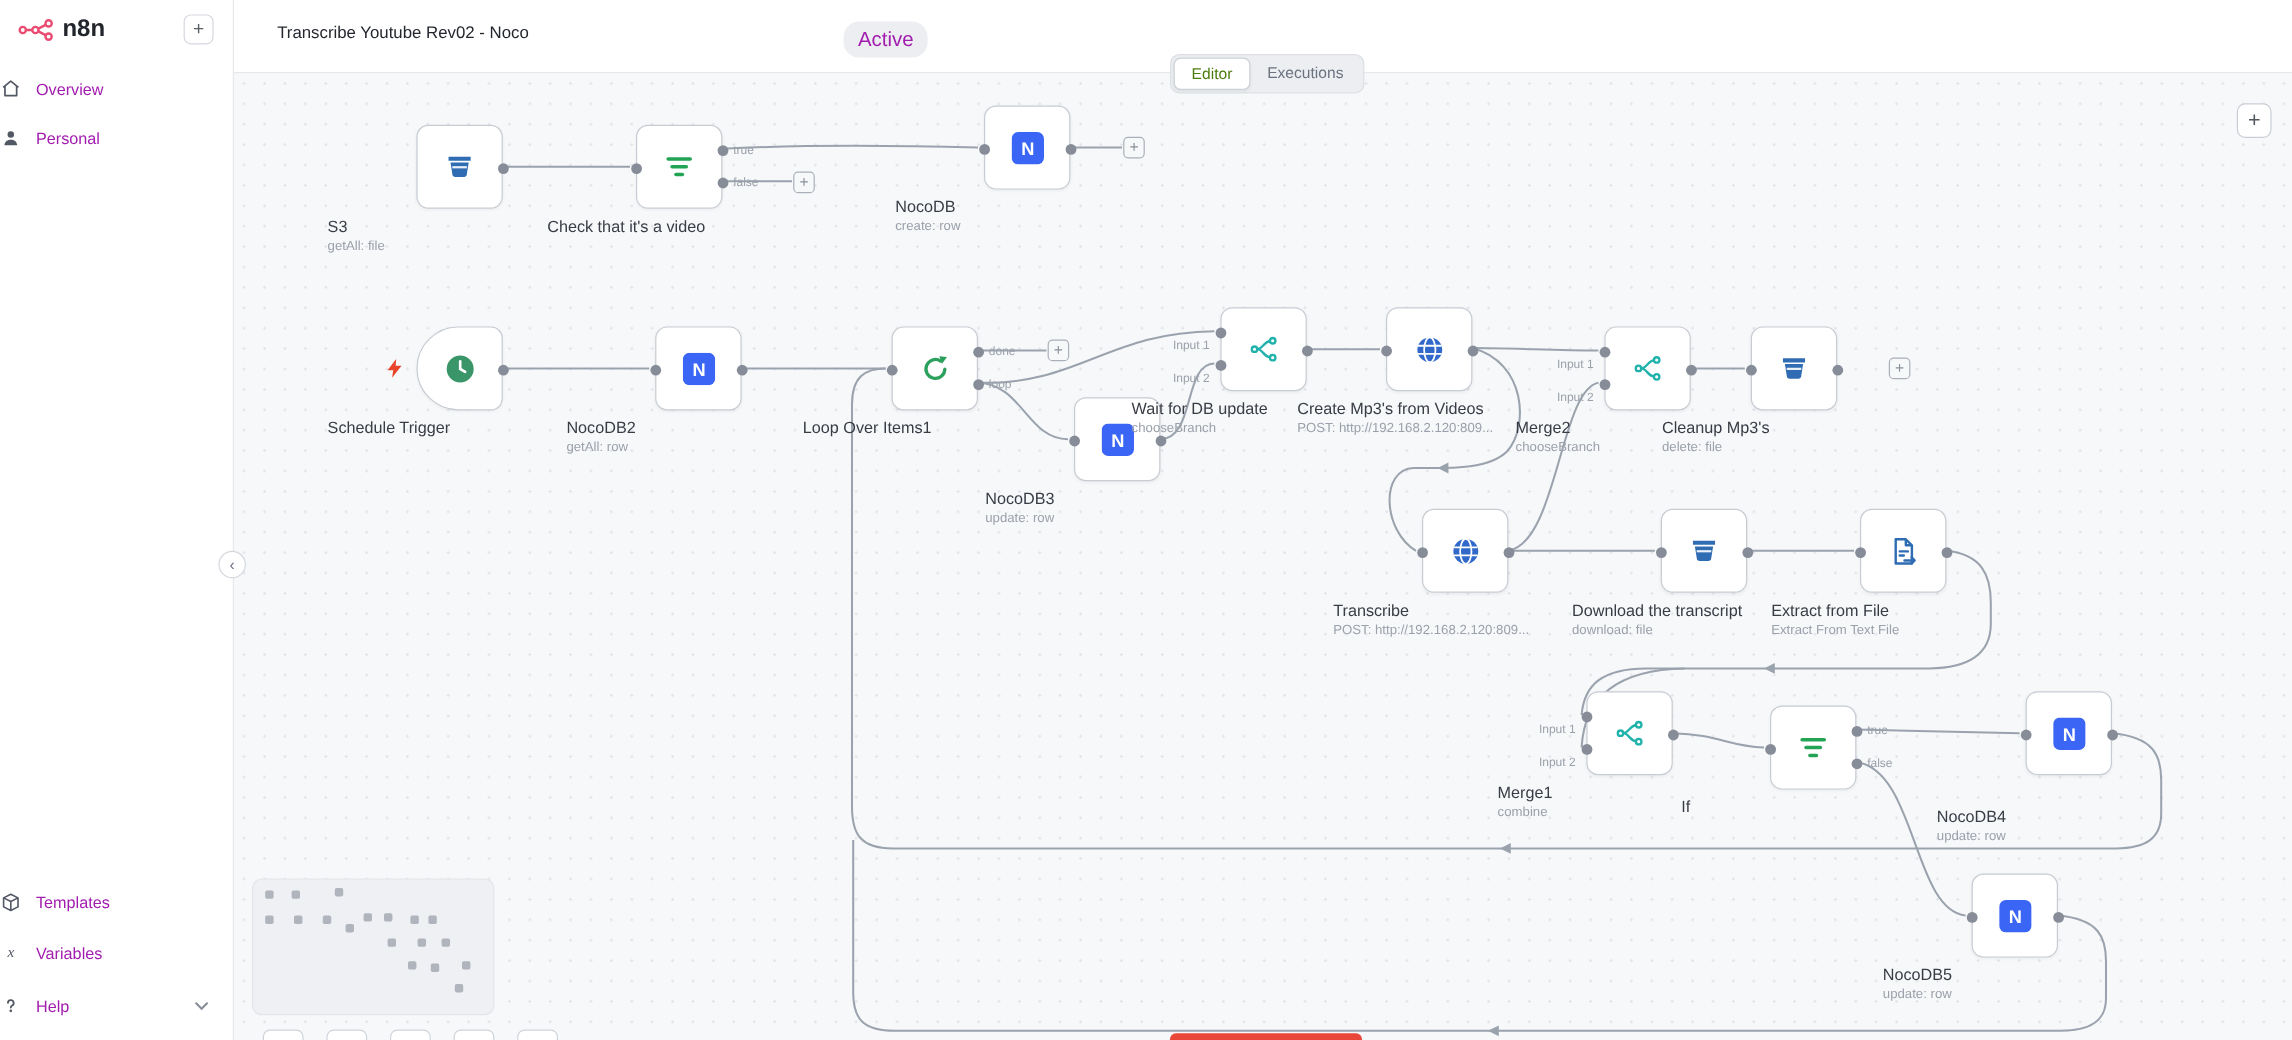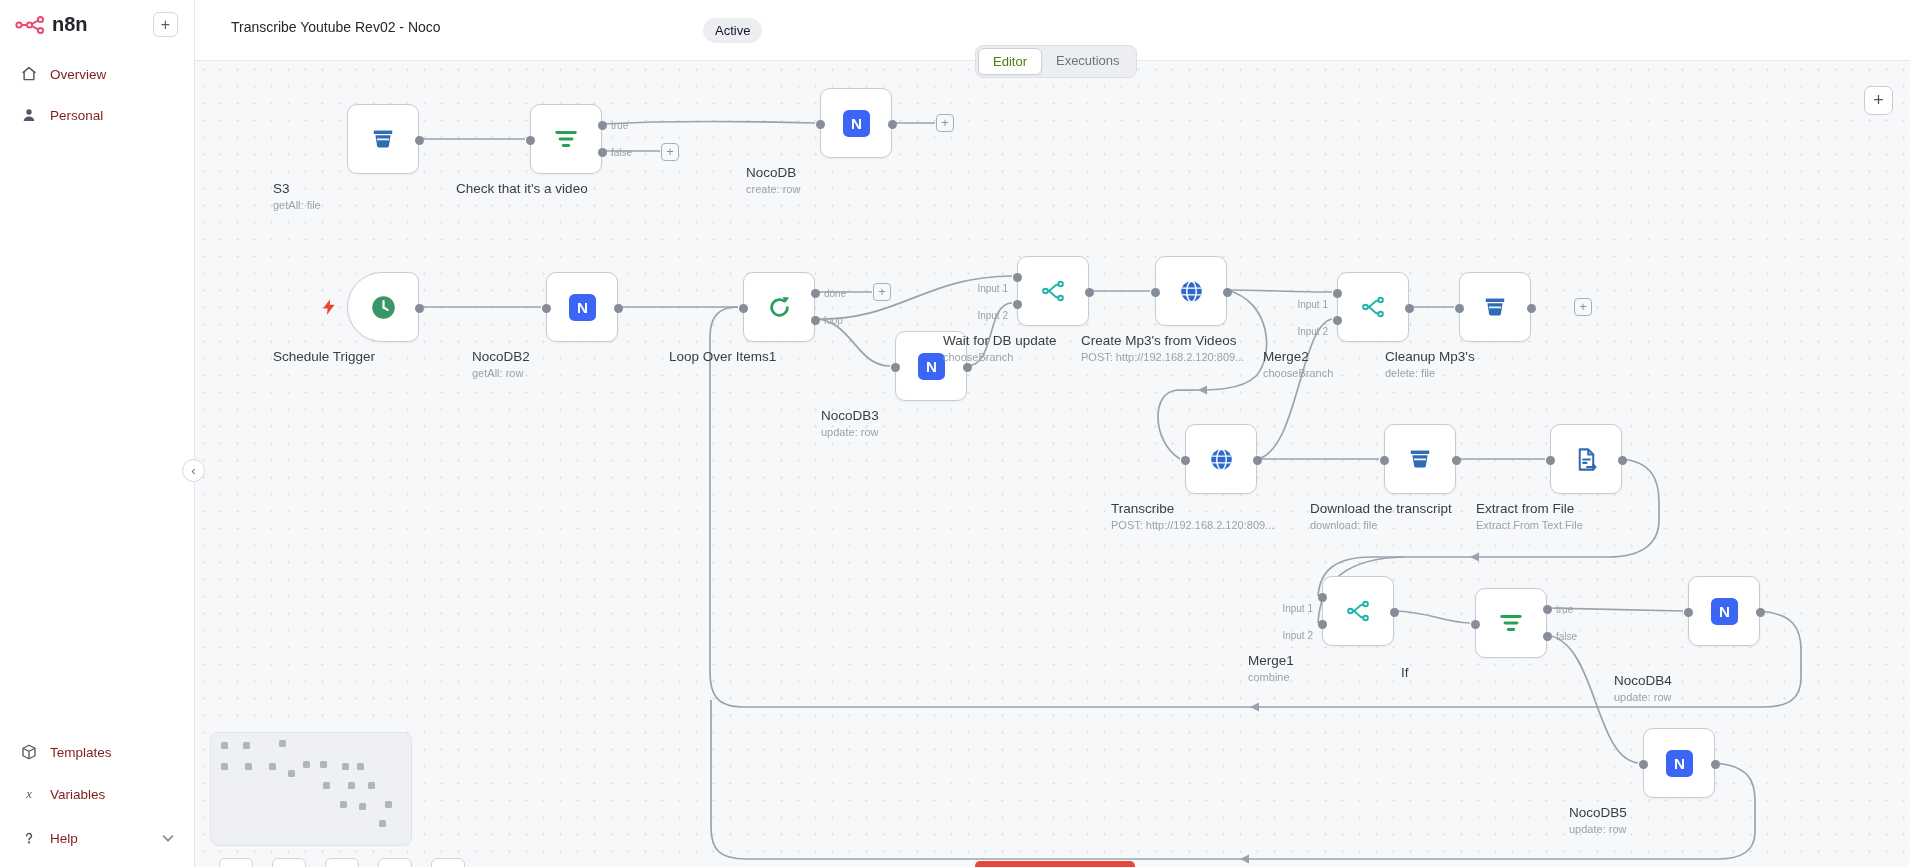--- a/index.html
+++ b/index.html
@@ -3,28 +3,28 @@
 <meta charset="utf-8">
 <style>
   * { box-sizing: border-box; margin: 0; padding: 0; }
   html,body { width:1910px; height:867px; overflow:hidden; font-family:"Liberation Sans",sans-serif; background:#fff; }
 
   
   #sidebar { position:absolute; left:0; top:0; width:195px; height:867px; background:#fff; border-right:1px solid #e6e9ec; z-index:30; }
   .logo-row { position:absolute; left:15px; top:13px; display:flex; align-items:center; gap:7px; }
   .logo-text { font-size:20px; font-weight:bold; color:#22262c; }
   .side-add { position:absolute; left:153px; top:12px; width:25px; height:25px; border:1px solid #d4d8de; border-radius:6px; background:#fff; color:#5a6068; font-size:16px; line-height:23px; text-align:center; cursor:pointer; }
-  .side-item { position:absolute; left:0; width:195px; height:38px; display:flex; align-items:center; gap:12px; padding-left:20px; cursor:pointer; color:#7f1d1d; font-size:13.5px; }
+  .side-item { position:absolute; left:0; width:195px; height:38px; display:flex; align-items:center; gap:12px; cursor:pointer; color:#a21caf; font-size:13.5px; }
   .side-item svg, .side-item .sicon { width:18px; height:18px; flex:0 0 18px; }
   .side-chevron { position:absolute; right:18px; }
 
   
   #header { position:absolute; left:195px; top:0; right:0; height:61px; background:#fff; border-bottom:1px solid #e6e9ec; z-index:25; }
   #wf-title { position:absolute; left:36px; top:19px; font-size:14px; color:#23272e; }
-  #active-badge { position:absolute; left:508px; top:18px; background:#eceef1; color:#0f172a; font-size:13px; padding:5px 12px; border-radius:13px; }
+  #active-badge { position:absolute; left:508px; top:18px; background:#eceef1; color:#a21caf; font-size:17px; padding:5px 12px; border-radius:13px; }
   #inactive-label { position:absolute; left:1398px; top:23px; font-size:13.5px; color:#555b64; }
   #active-toggle { position:absolute; left:1452px; top:20px; width:42px; height:22px; border-radius:11px; background:#b9bfc8; cursor:pointer; }
   #active-toggle .knob { position:absolute; left:22px; top:2px; width:18px; height:18px; border-radius:50%; background:#fff; box-shadow:0 1px 2px rgba(0,0,0,.2); }
   #share-btn { position:absolute; left:1510px; top:16px; padding:7px 16px; border:1px solid #d4d8de; border-radius:6px; background:#fff; font-size:13.5px; color:#3d434b; cursor:pointer; }
   #saved-label { position:absolute; left:1600px; top:23px; font-size:13.5px; color:#8a9099; }
   #history-btn { position:absolute; left:1657px; top:19px; width:24px; height:24px; cursor:pointer; }
   #more-btn { position:absolute; left:1706px; top:14px; width:28px; height:32px; color:#6b7280; font-size:18px; text-align:center; line-height:32px; letter-spacing:1px; cursor:pointer; }
   #github-widget { position:absolute; left:1778px; top:15px; height:30px; display:flex; border:1px solid #d0d5db; border-radius:6px; overflow:hidden; cursor:pointer; background:#fff; }
   #github-widget .gh-left { display:flex; align-items:center; gap:6px; padding:0 10px; background:#f6f8fa; font-size:12.5px; color:#24292f; border-right:1px solid #d0d5db; }
   #github-widget .gh-count { display:flex; align-items:center; padding:0 10px; font-size:12.5px; color:#24292f; }

